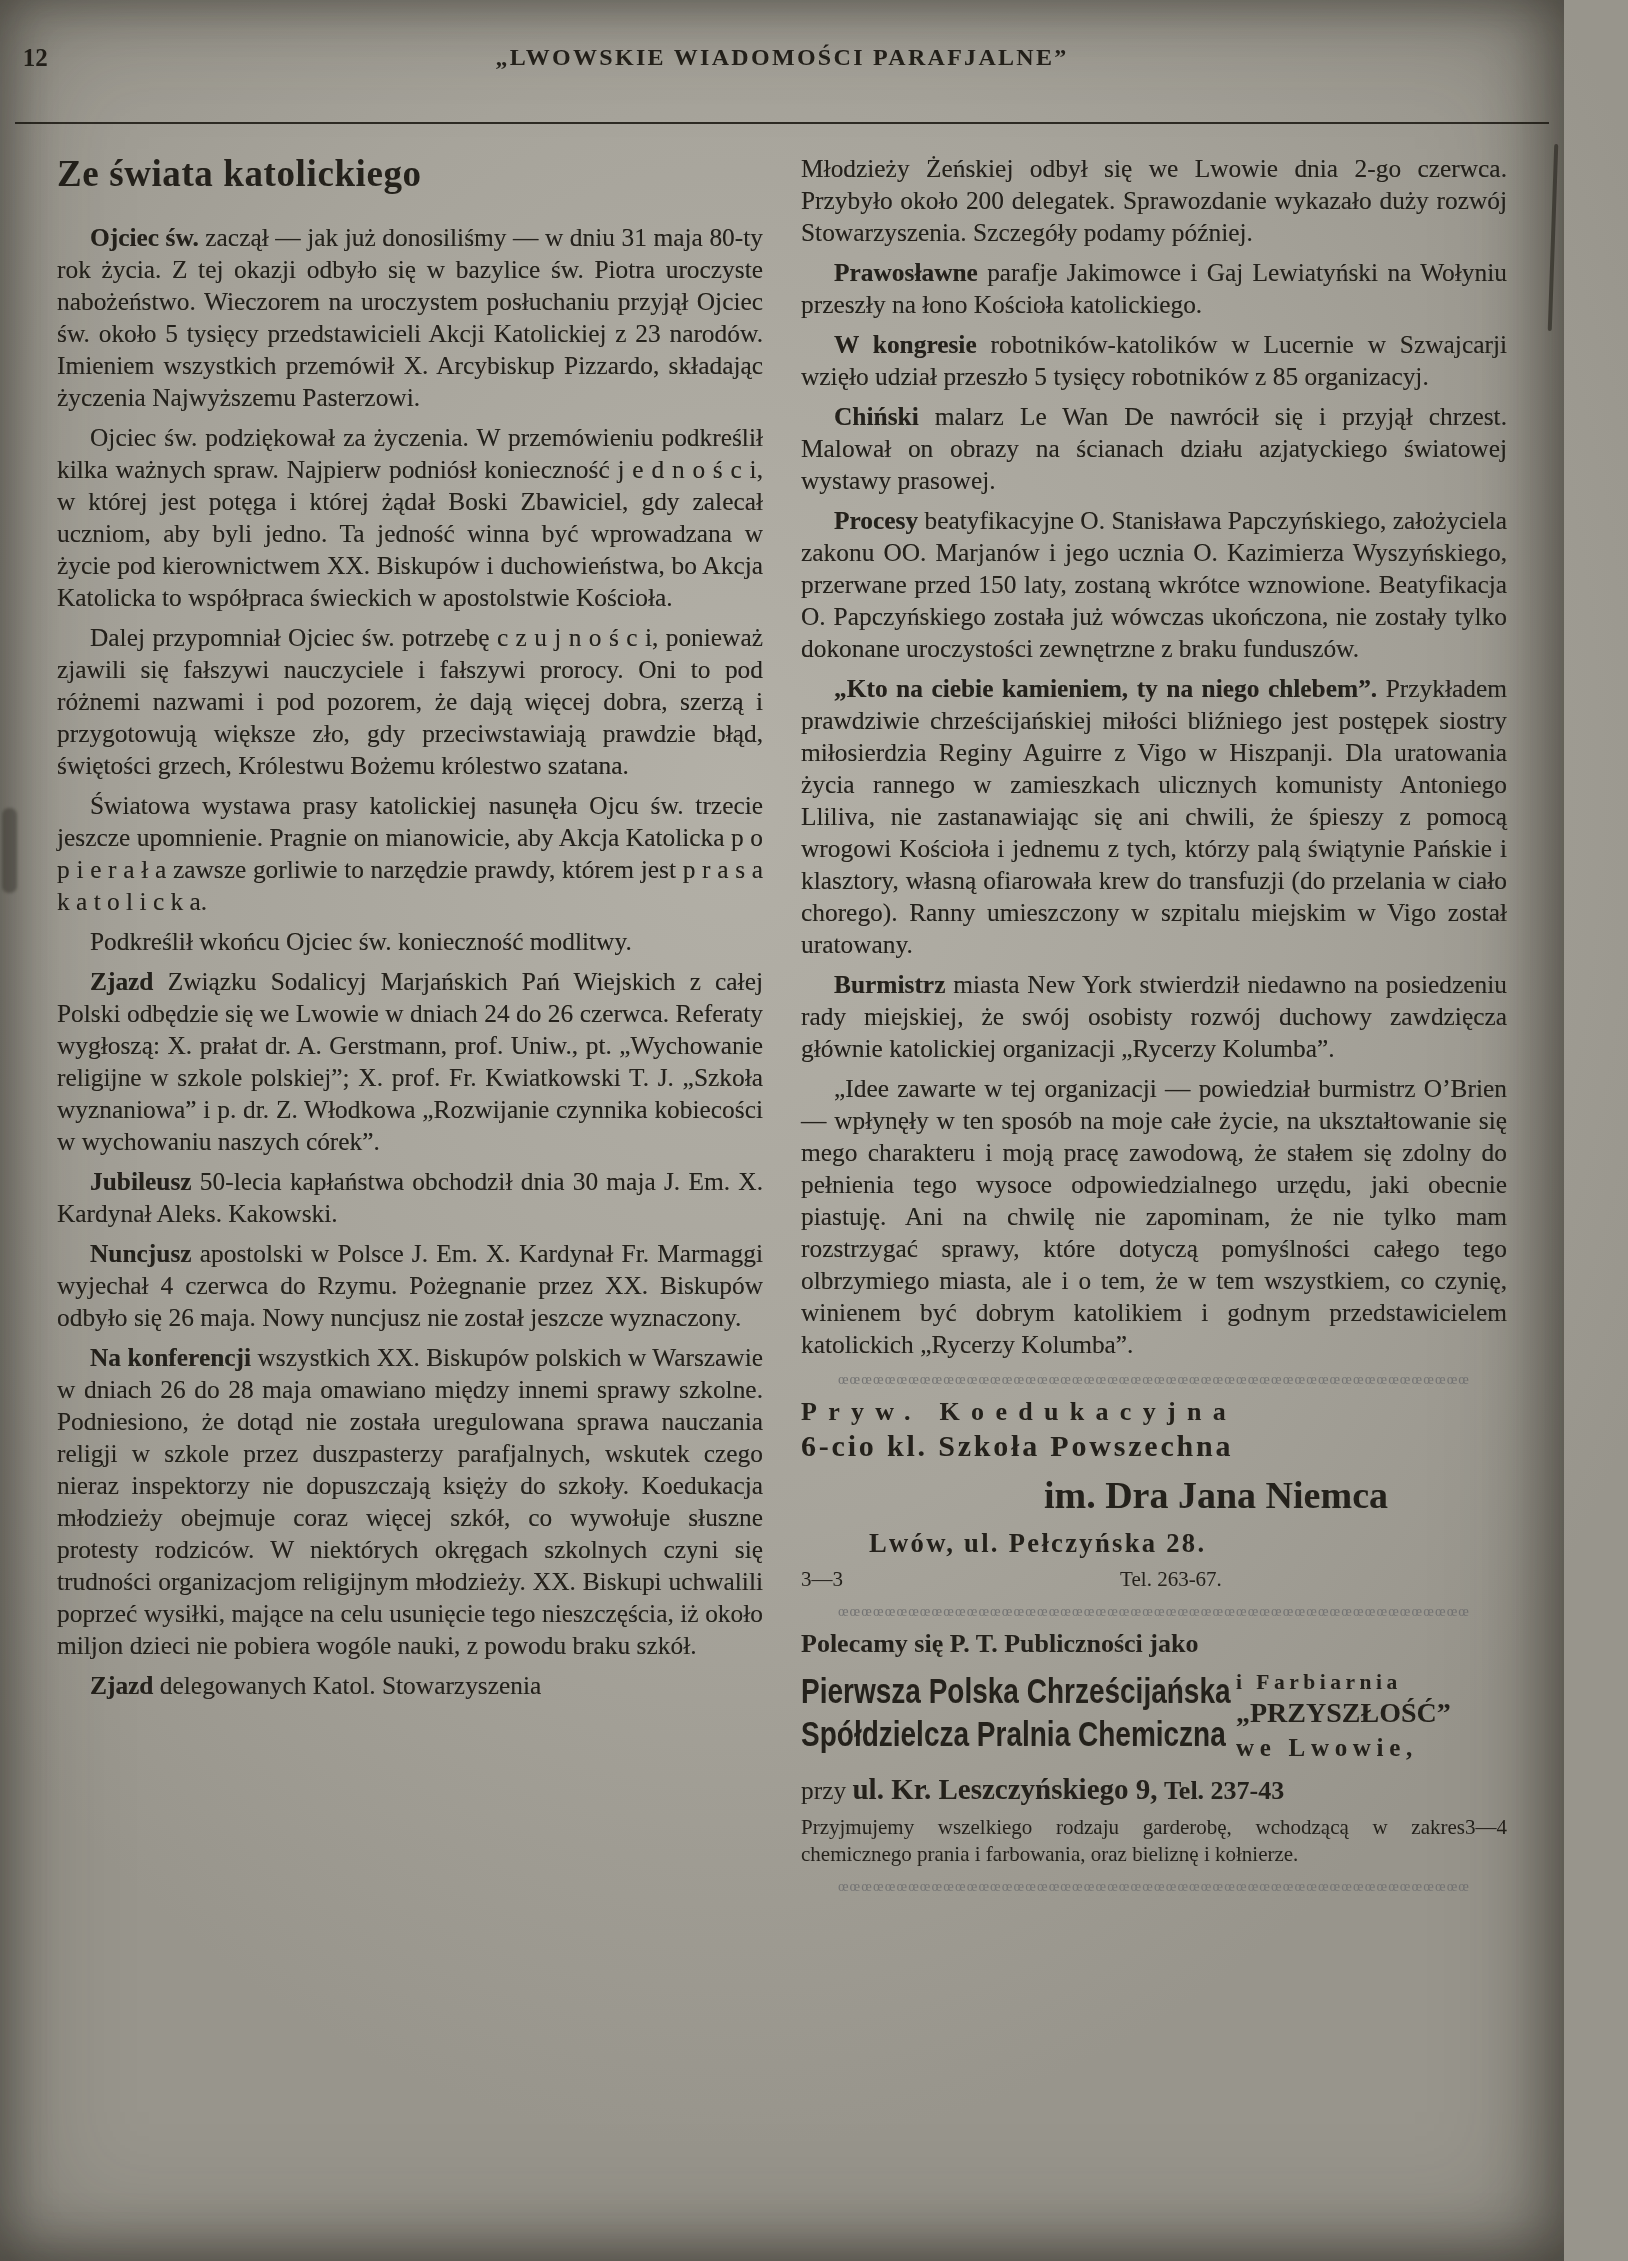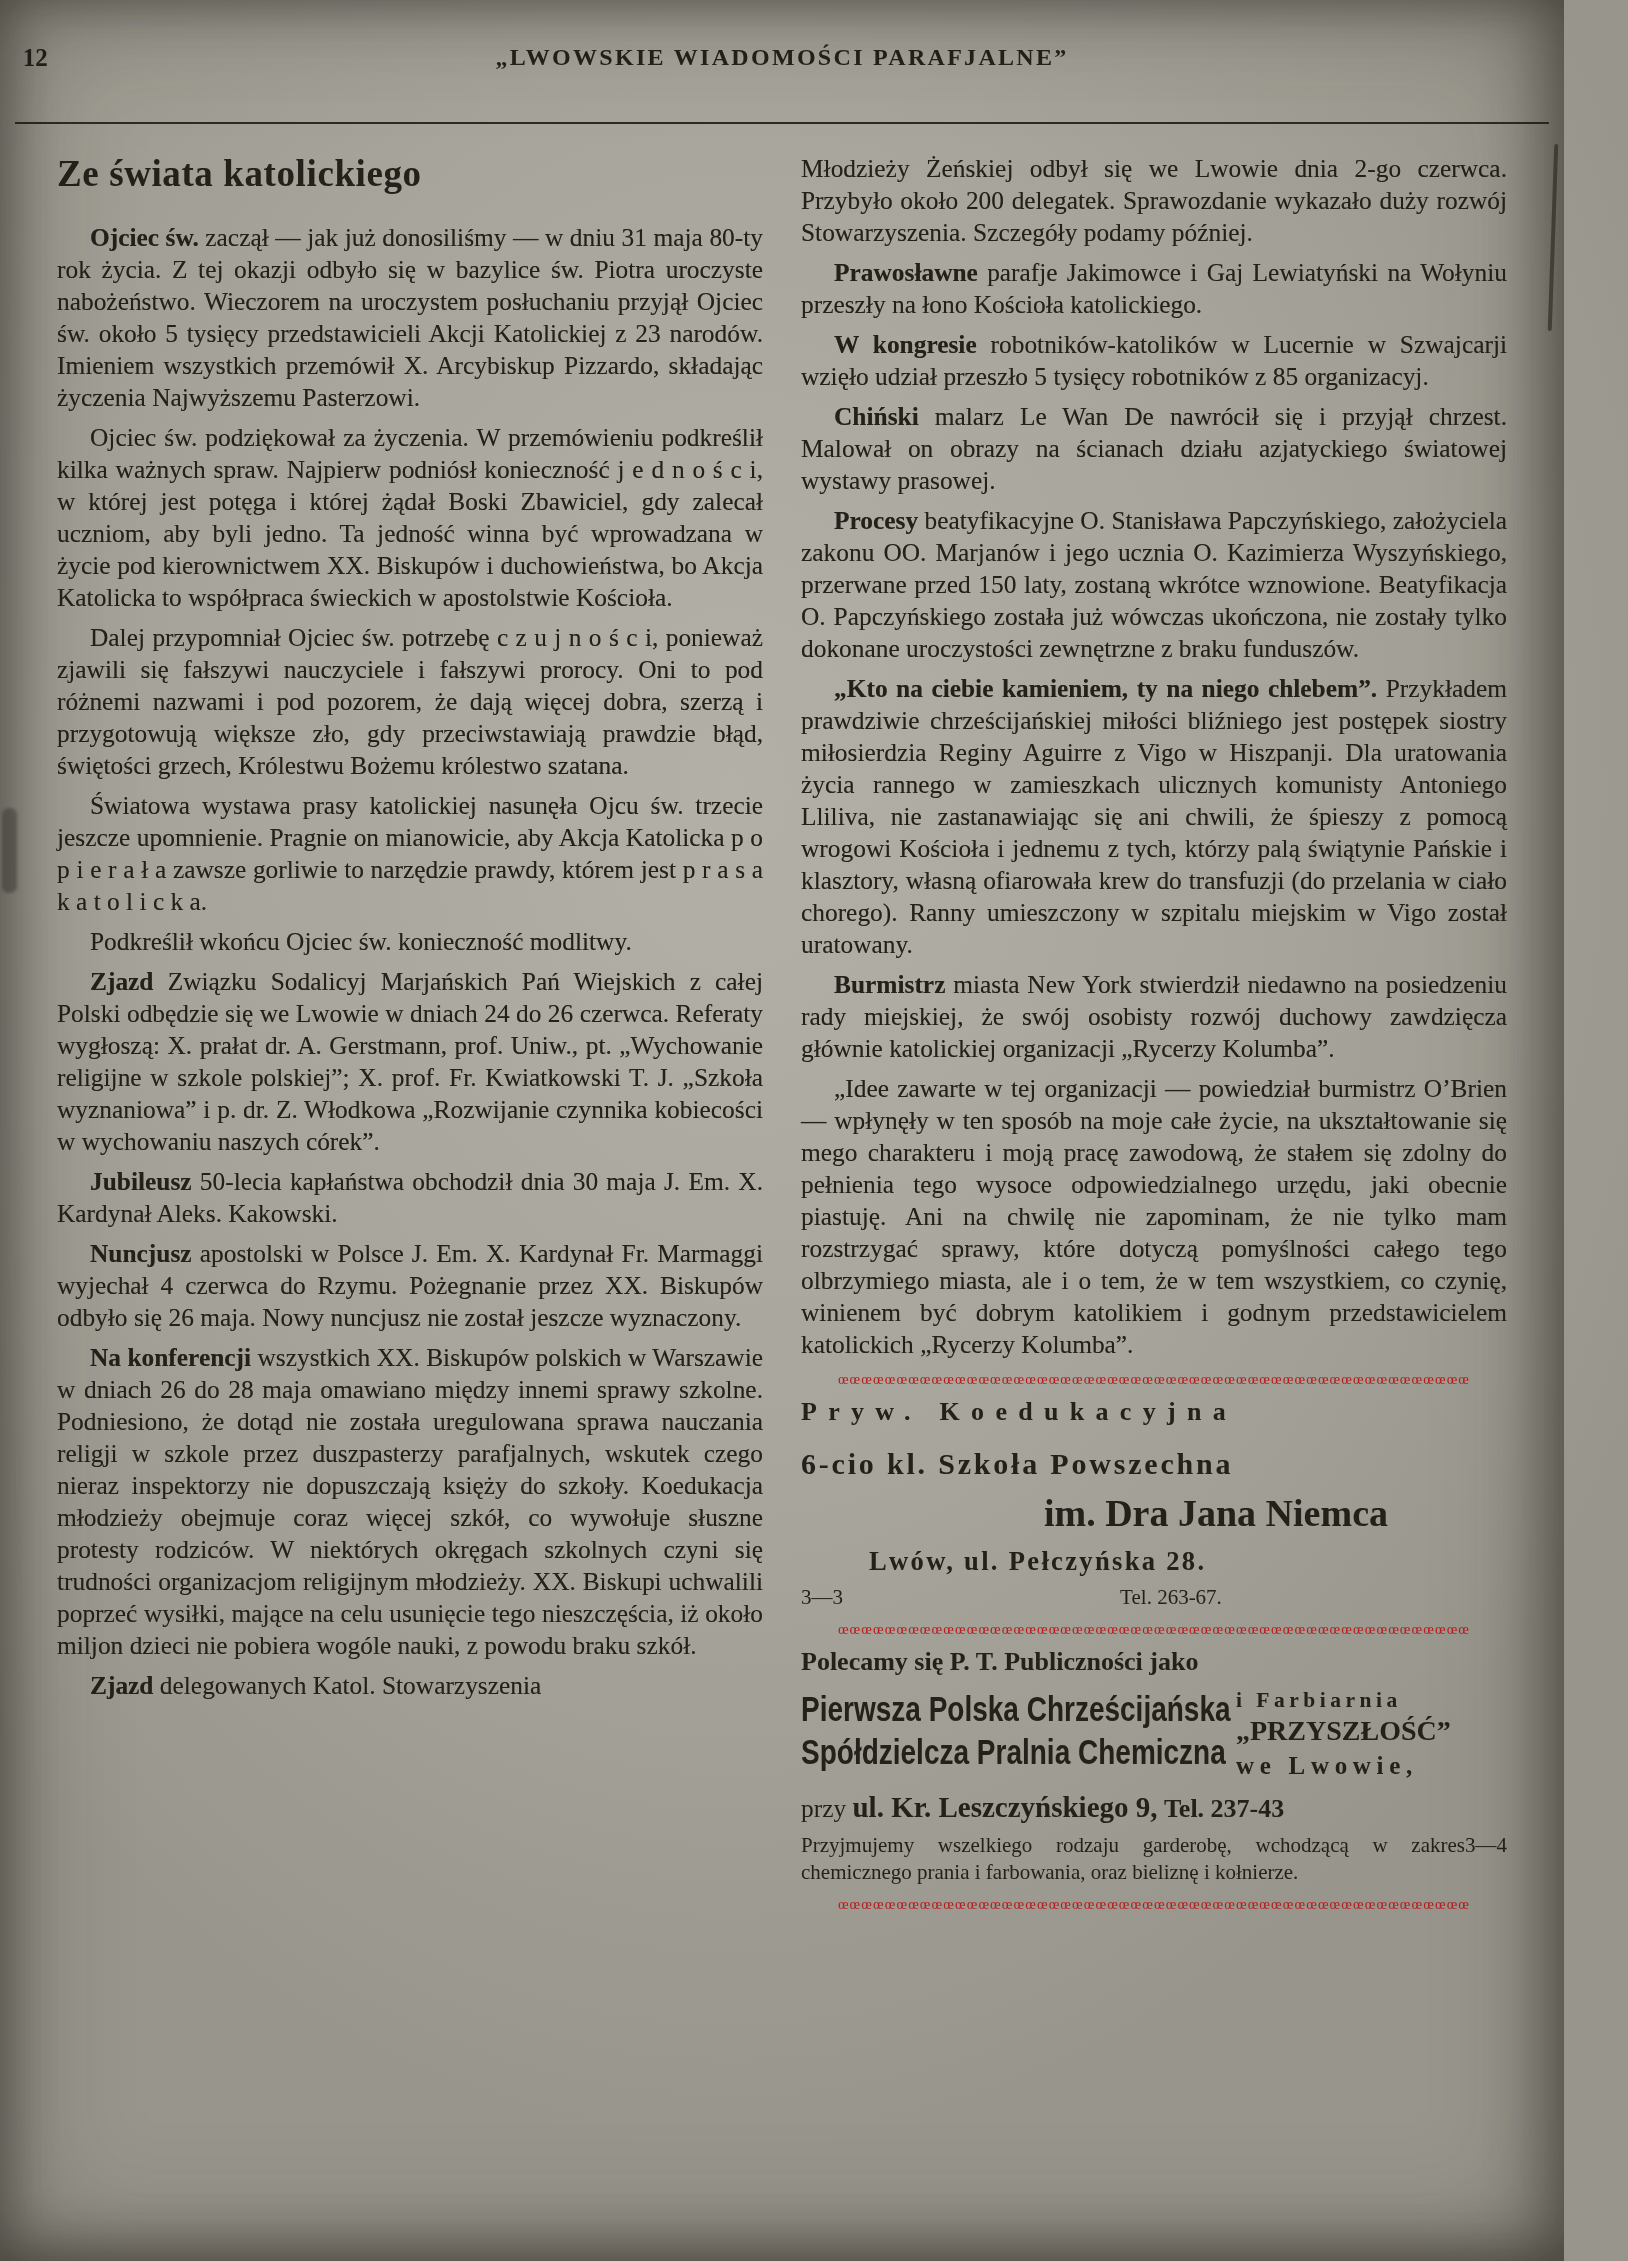--- a/index.html
+++ b/index.html
@@ -22,25 +22,25 @@
   .columns{display:flex;gap:38px;padding:28px 57px 0;}
   .col{flex:1;min-width:0;}
 
   .section-title{font-size:37px;font-weight:bold;letter-spacing:0.6px;margin:0 0 26px 0;}
 
   p.para{margin:0 0 8px;font-size:25.4px;line-height:32px;text-align:justify;text-indent:33px;
     text-shadow:0 0 0.6px rgba(30,28,22,.35);}
   p.para.no-indent{text-indent:0;}
   .lead{font-weight:bold;}
 
-  .ornament{font-size:14.7px;letter-spacing:1.1px;white-space:nowrap;overflow:hidden;color:#b91c1c;
+  .ornament{font-size:14.7px;letter-spacing:1.1px;white-space:nowrap;overflow:hidden;color:#737373;
     margin:11.3px 0 9px;text-align:center;}
 
   .school{margin-top:2.3px;}
-  .school-line1{font-size:26px;font-weight:bold;letter-spacing:11.3px;margin-bottom:20px;white-space:nowrap;overflow:hidden;}
+  .school-line1{font-size:26px;font-weight:bold;letter-spacing:11.3px;margin-bottom:2px;white-space:nowrap;overflow:hidden;}
   .school-line2{font-size:30px;font-weight:bold;letter-spacing:2.8px;margin-bottom:10.2px;}
   .school-line3{font-size:38px;font-weight:bold;text-align:center;padding-left:124px;margin-bottom:10.2px;}
   .school-line4{font-size:26.6px;font-weight:bold;letter-spacing:2.3px;text-align:left;padding-left:68px;margin-bottom:8px;}
   .school-line5{position:relative;font-size:21px;text-align:center;padding-left:34px;margin-bottom:2.3px;}
   .school-ins{position:absolute;left:0;top:0;}
 
   .laundry-intro{font-size:26px;font-weight:bold;margin:3.4px 0 10.2px;}
   .brand-row{display:flex;align-items:flex-start;gap:9px;}
   .brand-left{flex:1;min-width:0;}
   .brand-line{font-family:"Liberation Sans","DejaVu Sans",sans-serif;font-weight:bold;font-size:35px;

